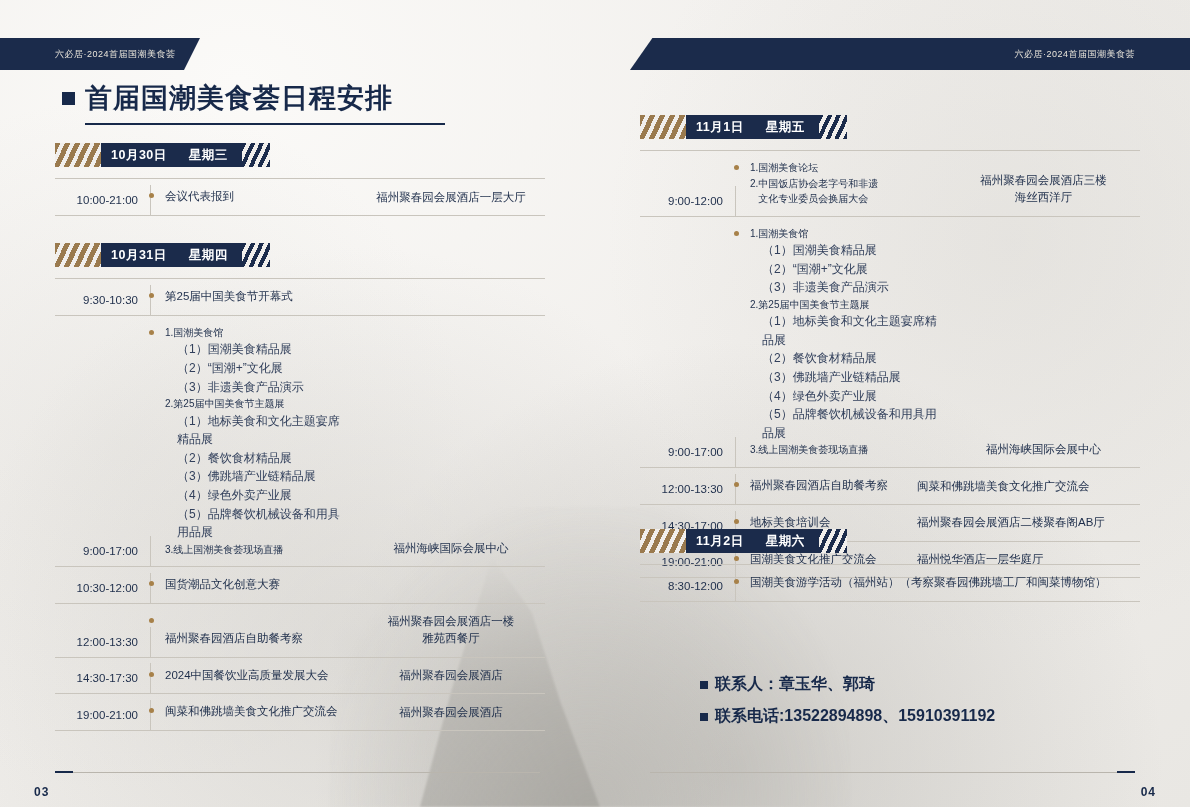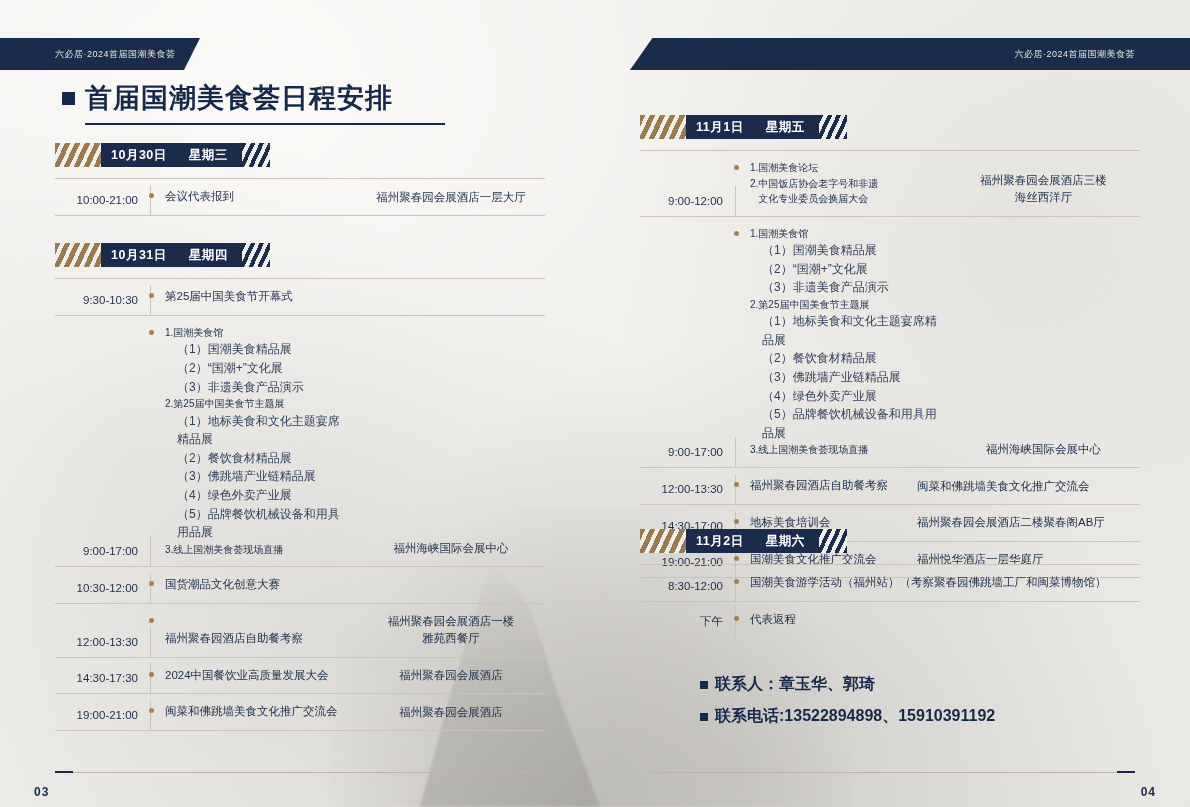--- a/index.html
+++ b/index.html
@@ -278,25 +278,20 @@
     </div>
     <div class="slash-end"></div>
   </div>
 
   <div class="sched" style="left:640px;top:564px;width:500px;">
     <div class="row">
       <div class="dot" style="left:94px;"></div>
       <div class="time">8:30-12:00</div>
       <div class="desc">国潮美食游学活动（福州站）（考察聚春园佛跳墙工厂和闽菜博物馆）</div>
     </div>
-    <div class="row noline">
-      <div class="dot" style="left:94px;"></div>
-      <div class="time">下午</div>
-      <div class="desc">代表返程</div>
-    </div>
   </div>
 
   <div class="contact">
     <div>
       <span class="sq"></span><span>联系人：章玉华、郭琦</span>
     </div>
     <div>
       <span class="sq"></span><span>联系电话:13522894898、15910391192</span>
     </div>
   </div>

